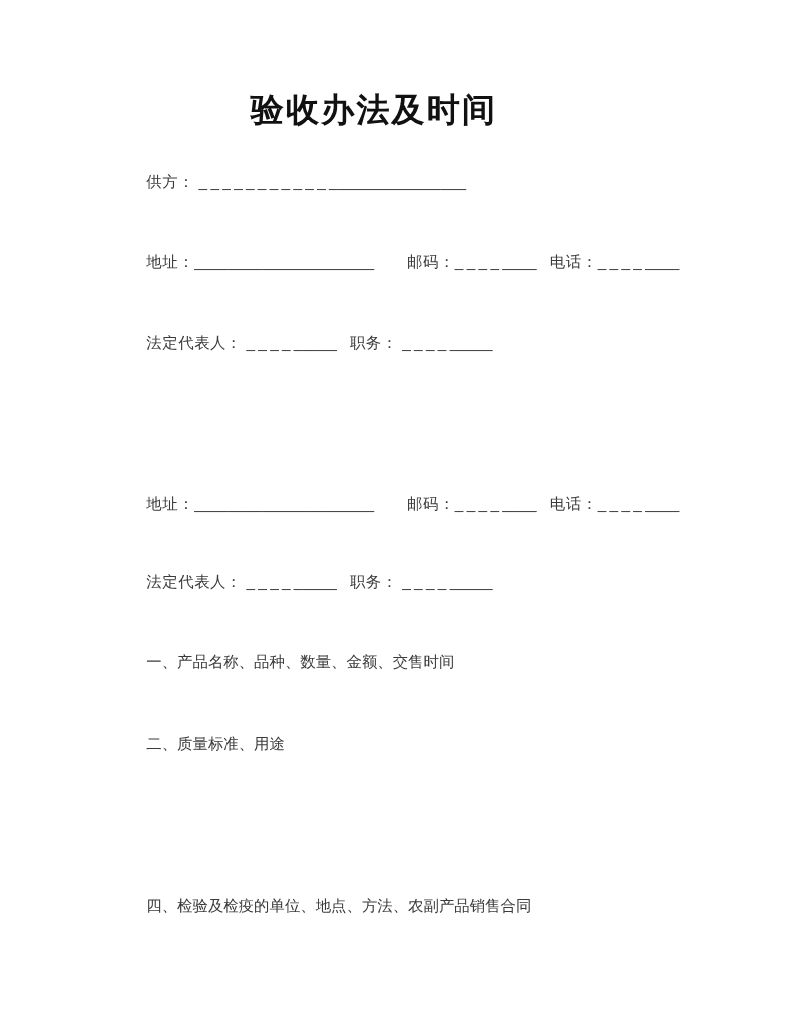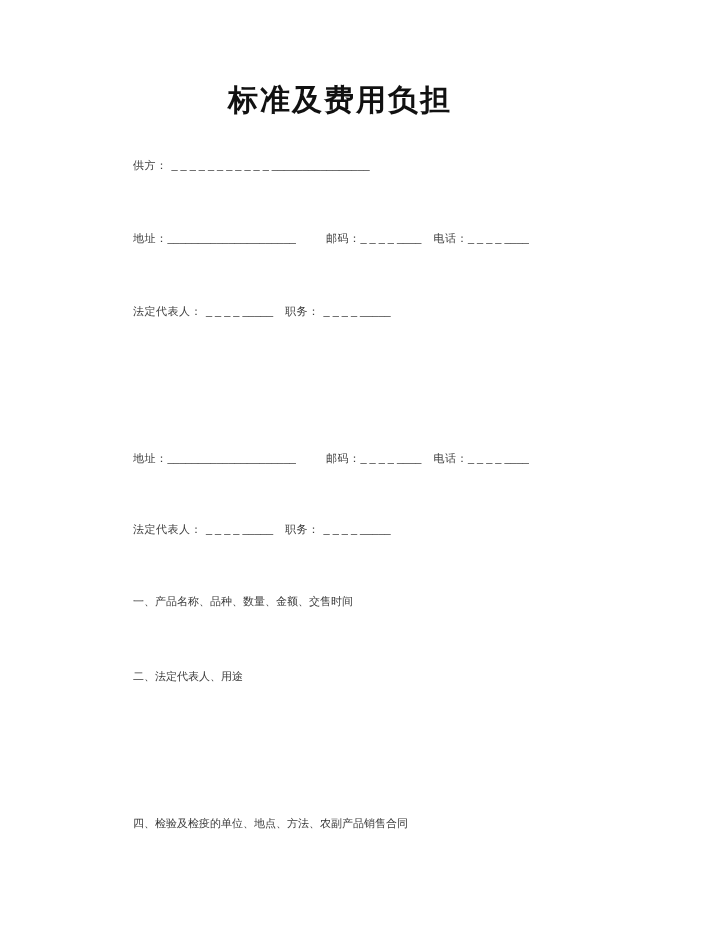--- a/index.html
+++ b/index.html
@@ -23,47 +23,47 @@
     width: 680px;
     text-align: center;
     font-size: 30px;
     font-weight: bold;
     letter-spacing: 2px;
     color: #111111;
   }
   .line {
     position: absolute;
     left: 133px;
-    font-size: 11px;
+    font-size: 14px;
     line-height: 20px;
     white-space: nowrap;
     color: #3a3a3a;
   }
   .lbl { letter-spacing: 0.5px; }
   .dash { letter-spacing: 3px; }
   .solid { letter-spacing: 0; }
   .gap-lg { margin-left: 18px; padding-left: 12px; }
   .gap-md { margin-left: 12px; }
   .gap-sm { margin-left: 4px; }
 </style>
 </head>
 <body>
 
 <div class="page">
 
-  <div class="doc-title">标准及费用负担</div>
+  <div class="doc-title">验收办法及时间</div>
 
   <div class="line" style="top:155px"><span class="lbl">供方：</span><span class="dash gap-sm">___________</span><span class="solid">________________</span></div>
 
   <div class="line" style="top:228px"><span class="lbl">地址：</span><span class="solid">_____________________</span><span class="lbl gap-lg">邮码：</span><span class="dash">____</span><span class="solid">____</span><span class="lbl gap-md">电话：</span><span class="dash">____</span><span class="solid">____</span></div>
 
   <div class="line" style="top:301px"><span class="lbl">法定代表人：</span><span class="dash gap-sm">____</span><span class="solid">_____</span><span class="lbl gap-md">职务：</span><span class="dash gap-sm">____</span><span class="solid">_____</span></div>
 
 
   <div class="line" style="top:448px"><span class="lbl">地址：</span><span class="solid">_____________________</span><span class="lbl gap-lg">邮码：</span><span class="dash">____</span><span class="solid">____</span><span class="lbl gap-md">电话：</span><span class="dash">____</span><span class="solid">____</span></div>
 
   <div class="line" style="top:519px"><span class="lbl">法定代表人：</span><span class="dash gap-sm">____</span><span class="solid">_____</span><span class="lbl gap-md">职务：</span><span class="dash gap-sm">____</span><span class="solid">_____</span></div>
 
   <div class="line" style="top:591px">一、产品名称、品种、数量、金额、交售时间</div>
-  <div class="line" style="top:666px">二、法定代表人、用途</div>
+  <div class="line" style="top:666px">二、质量标准、用途</div>
   <div class="line" style="top:813px">四、检验及检疫的单位、地点、方法、农副产品销售合同</div>
 
 </div>
 
 </body></html>

